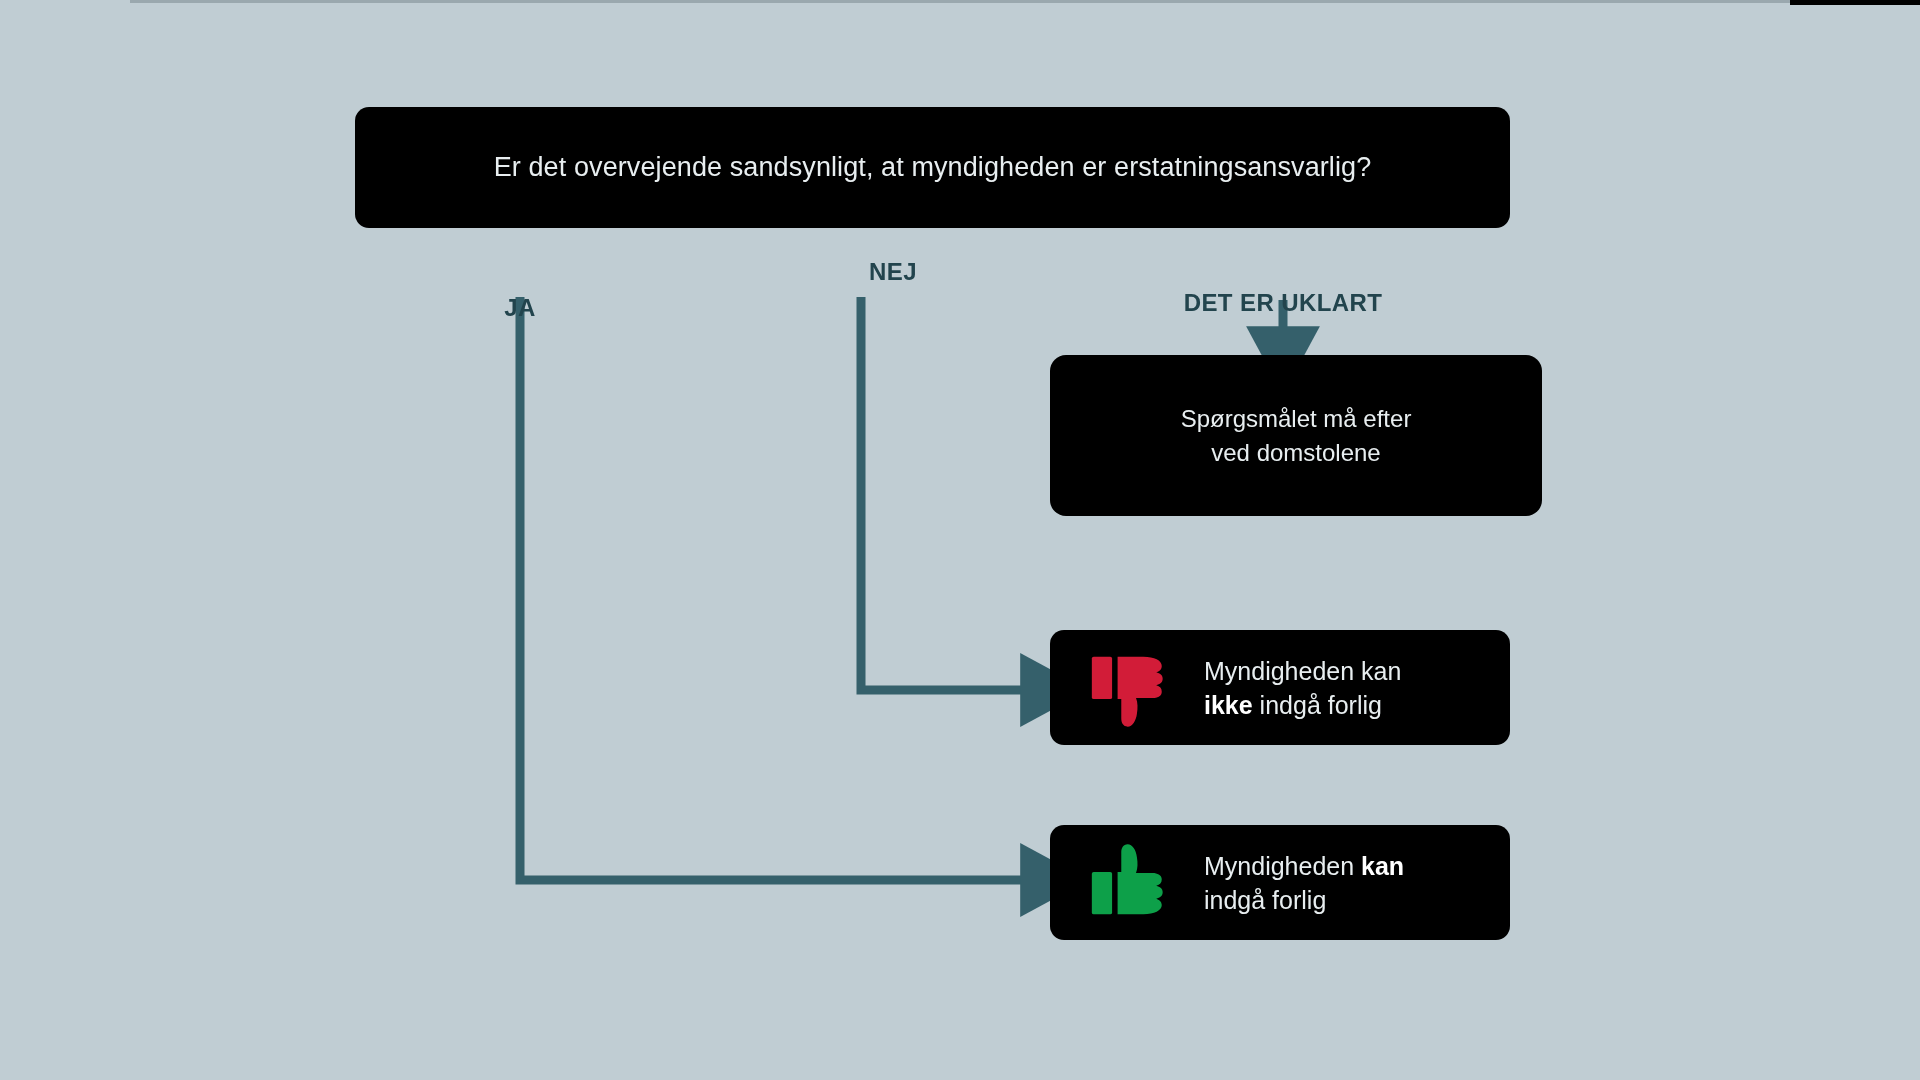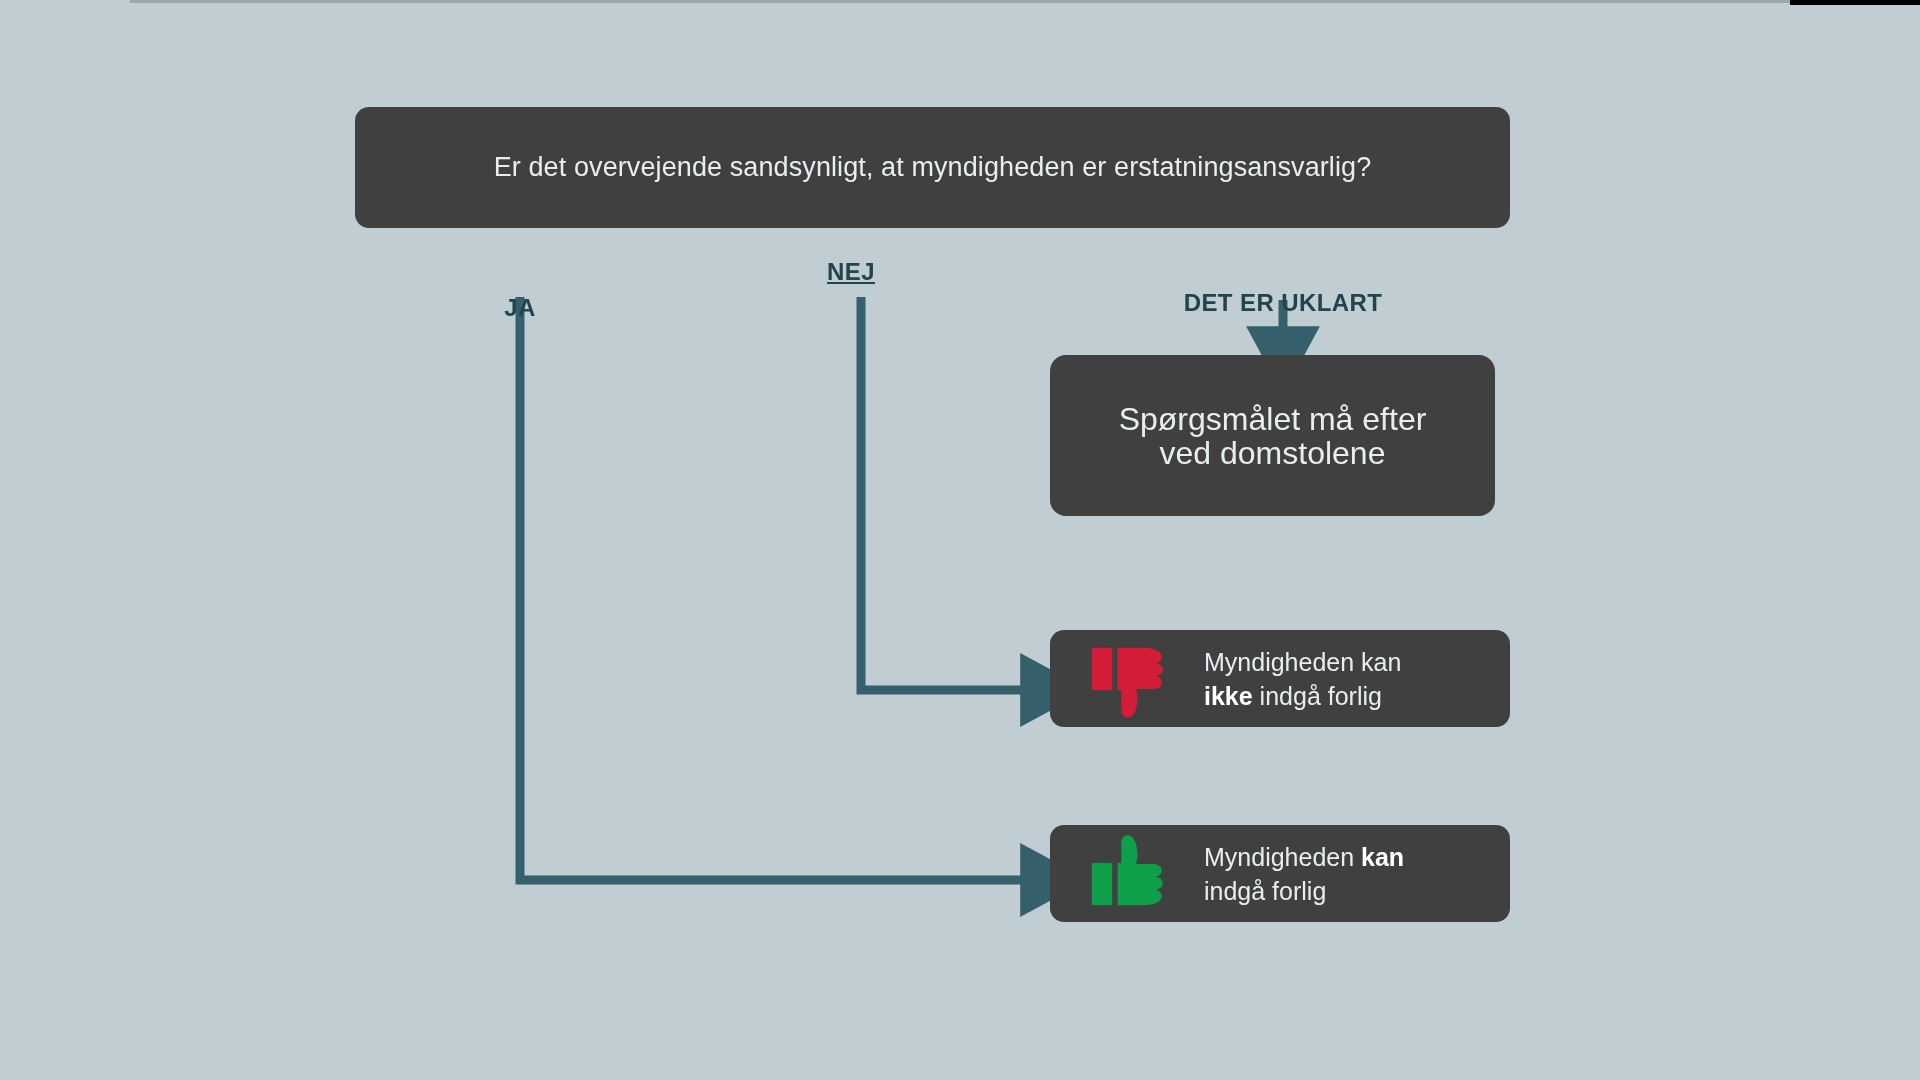--- a/index.html
+++ b/index.html
@@ -35,52 +35,52 @@
     top: 0px;
     width: 130px;
     height: 5px;
     background: #000000;
   }
 
   
   .node {
     position: absolute;
     box-sizing: border-box;
-    background: #404040;
+    background: #000000;
     border-radius: 14px;
     color: #e8eef0;
     display: flex;
     align-items: center;
     justify-content: center;
     text-align: center;
   }
   .node-question {
     left: 355px;
     top: 107px;
     width: 1155px;
     height: 121px;
     font-size: 27px;
     font-weight: 400;
     letter-spacing: 0.1px;
   }
   .node-courts {
     left: 1050px;
     top: 355px;
-    width: 445px;
+    width: 492px;
     height: 161px;
-    font-size: 32px;
+    font-size: 24px;
     line-height: 34px;
     font-weight: 400;
     border-radius: 16px;
   }
   .node-outcome {
     left: 1050px;
     top: 630px;
     width: 460px;
-    height: 97px;
+    height: 115px;
     border-radius: 14px;
     justify-content: flex-start;
     padding-left: 40px;
   }
   .node-outcome.positive {
     top: 825px;
   }
   .outcome-icon {
     flex: 0 0 auto;
     width: 92px;
@@ -100,21 +100,21 @@
   .branch-label {
     position: absolute;
     color: #22444d;
     font-weight: 700;
     font-size: 24px;
     letter-spacing: 0.4px;
     white-space: nowrap;
     transform: translateX(-50%);
   }
   .label-ja  { left: 520px;  top: 258px; margin-top: 36px; }
-  .label-nej { left: 851px;  top: 258px; text-decoration: underline; }
+  .label-nej { left: 893px;  top: 258px; }
   .label-uklart { left: 1283px; top: 258px; margin-top: 31px; }
 
   
   #wires {
     position: absolute;
     left: 0; top: 0;
     width: 1920px;
     height: 1080px;
     overflow: visible;
     pointer-events: none;

